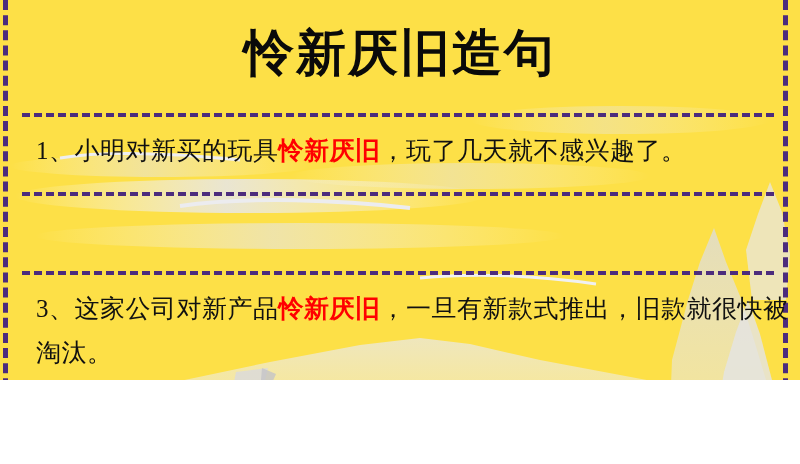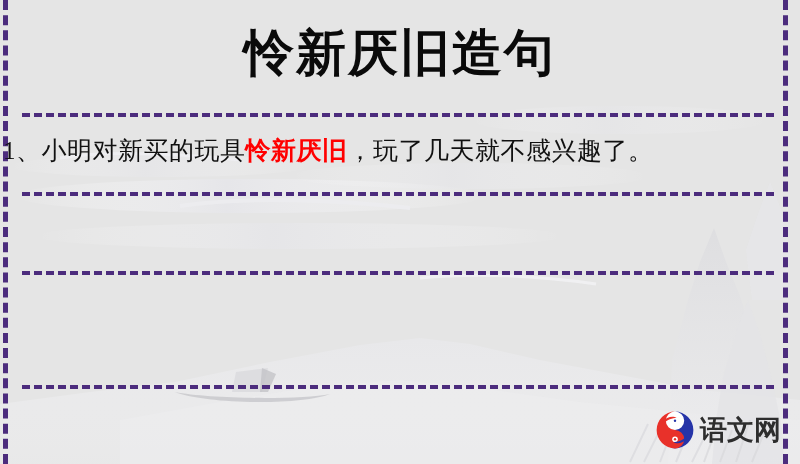--- a/index.html
+++ b/index.html
@@ -3,23 +3,23 @@
 <meta charset="utf-8">
 <style>
   html, body {
     margin: 0;
     padding: 0;
     background: #ffffff;
   }
   #page {
     position: relative;
     width: 800px;
-    height: 464px;
+    height: 380px;
     overflow: hidden;
-    background: #e5e5e5;
+    background: #fde047;
     font-family: "Liberation Serif", "DejaVu Serif", serif;
   }
   #wm-layer { position:absolute; inset:0; z-index:0; pointer-events:none; }
 
   
   .side-border {
     position: absolute;
     top: 0;
     width: 0;
     height: 464px;
@@ -52,21 +52,21 @@
     font-weight: bold;
     letter-spacing: 2px;
     color: #0a0a0a;
     z-index: 4;
     white-space: nowrap;
   }
 
   
   .sentence {
     position: absolute;
-    left: 3px;
+    left: 36px;
     width: 760px;
     font-family: "Liberation Serif", "DejaVu Serif", serif;
     font-size: 25px;
     line-height: 44px;
     color: #111111;
     letter-spacing: 0.5px;
     z-index: 4;
   }
   .sentence .hl {
     color: #ff0000;
@@ -156,20 +156,23 @@
   <div class="sep" style="top:271px;"></div>
   <div class="sep" style="top:385px;"></div>
 
   <div id="title">怜新厌旧造句</div>
 
   <div class="sentence" id="s1">
     <span>1、</span><span>小明对新买的玩具</span><span class="hl">怜新厌旧</span><span>，玩了几天就不感兴趣了。</span>
   </div>
 
 
+  <div class="sentence" id="s3">
+    <span>3、</span><span>这家公司对新产品</span><span class="hl">怜新厌旧</span><span>，一旦有新款式推出，旧款就很快被淘汰。</span>
+  </div>
 
   <div id="logo">
     <svg id="logo-mark" viewBox="0 0 100 100" aria-hidden="true">
       <circle cx="50" cy="50" r="46" fill="#ffffff"></circle>
       <path d="M50 4 A46 46 0 0 1 50 96 A23 23 0 0 1 50 50 A23 23 0 0 0 50 4 Z" fill="#2634a8"></path>
       <path d="M50 4 A46 46 0 0 0 50 96 A23 23 0 0 0 50 50 A23 23 0 0 1 50 4 Z" fill="#e8312a"></path>
       <circle cx="50" cy="27" r="7" fill="#ffffff"></circle>
       <circle cx="50" cy="73" r="7" fill="#ffffff"></circle>
       <circle cx="50" cy="27" r="3" fill="#2634a8"></circle>
       <circle cx="50" cy="73" r="3" fill="#e8312a"></circle>

